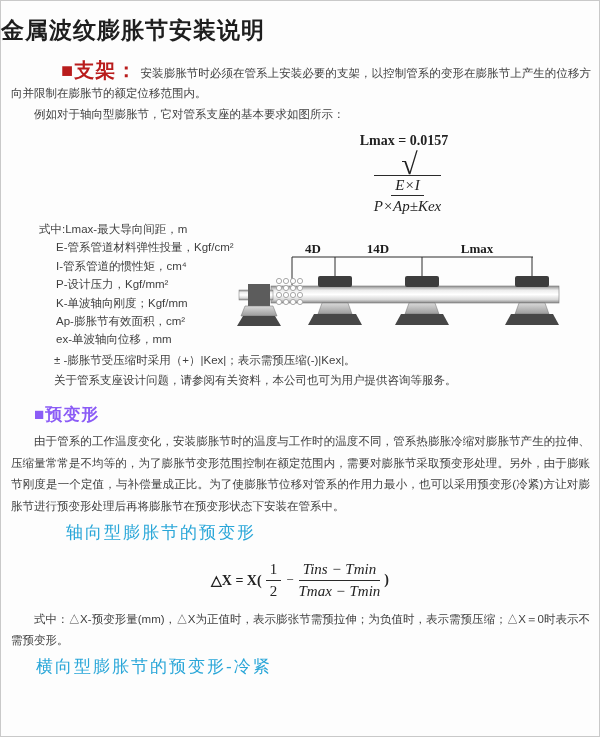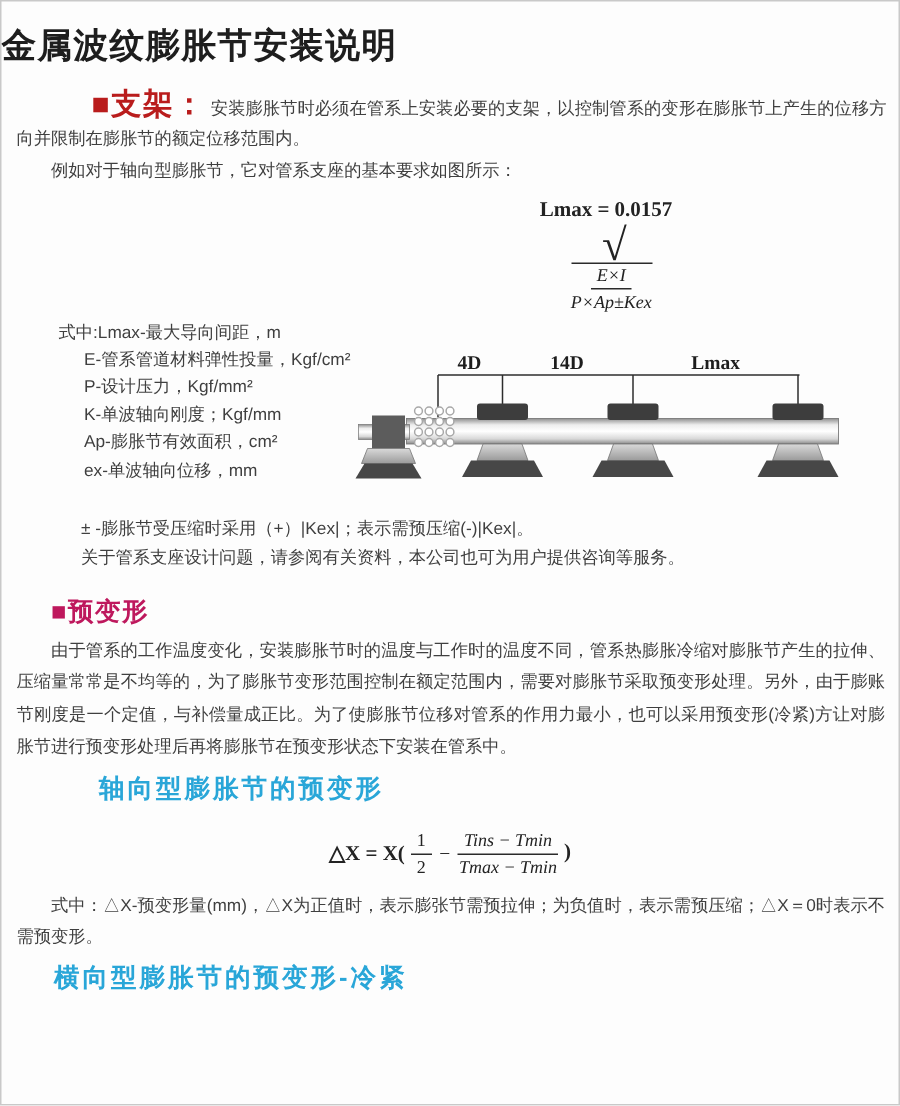--- a/index.html
+++ b/index.html
@@ -13,43 +13,43 @@
     color:#1e1e1e; letter-spacing:1px;
   }
   p { margin:0; }
   .sec-head { color:#b91c1c; font-weight:bold; font-size:20px; letter-spacing:1px; }
   .intro-para { margin:14px 8px 0 10px; text-indent:50px; line-height:20px; text-align:justify; }
   .example-para { margin:2px 8px 0 33px; line-height:18px; }
 
   
   .formula { font-family:"Liberation Serif", serif; color:#232323; }
   .frac { display:inline-flex; flex-direction:column; align-items:center;
-          font-size:12px; line-height:1.25; }
+          font-size:15px; line-height:1.25; }
   .frac .fr-num { border-bottom:1px solid #2a2a2a; padding:0 4px 1px; }
   .frac .fr-den { padding-top:1px;text-align:right; }
   .it { font-style:italic; }
   .f-bold { font-weight:bold; }
 
   .f1 { margin:10px 0 2px 215px; display:flex; align-items:center;flex-direction:column; }
   .f1 .f-lhs { font-weight:bold; font-size:14px; margin-right:7px; }
   .f1 .sqrt { font-size:30px; line-height:0.85; margin-right:-4px; font-weight:400; transform:translateY(2px); }
   .f1 .rad { border-top:1.5px solid #2a2a2a; }
   .f1 .fr-num, .f1 .fr-den { font-style:italic; }
 
   .defs-wrap { position:relative; margin-top:4px; height:130px; }
   .defs p { margin-left:55px; line-height:18.4px; }
   .defs p:first-child { margin-left:38px; }
   .diagram { position:absolute; left:234px; top:20px; }
 
   .pm-note, .consult-note { margin:1px 8px 0 53px; line-height:18.5px; }
 
-  .h2-head { margin:14px 0 0 33px; font-size:17px; font-weight:bold; color:#be185d; letter-spacing:1px; }
+  .h2-head { margin:14px 0 0 33px; font-size:17px; font-weight:bold; color:#8b5cf6; letter-spacing:1px; }
   .body-para { margin:5px 9px 0 10px; text-indent:23px; line-height:21.5px; text-align:justify; }
 
-  .h3-head { margin:4px 0 0 65px; font-size:17px; font-weight:bold; color:#29a6d8; letter-spacing:2px; }
+  .h3-head { margin:4px 0 0 65px; font-size:17px; font-weight:normal; color:#29a6d8; letter-spacing:2px; }
   .h3-head.lateral { margin-left:35px; }
 
   .f2 { margin:16px 0 0 0; display:flex; justify-content:center; align-items:center; gap:4px; }
   .f2 .f-bold { font-size:14px; }
   .f2 .f-op { font-size:13px; padding:0 1px; }
 
   .explain-para { margin:8px 9px 0 10px; text-indent:23px; line-height:21px; text-align:justify; }
   .axial-lines p { margin:0 8px 0 33px; line-height:20px; }
   .axial-lines p.last { text-indent:0; margin-left:33px; }
 
@@ -75,20 +75,21 @@
     <span class="frac rad">
       <span class="fr-num">E×I</span>
       <span class="fr-den">P×Ap±Kex</span>
     </span>
   </div>
 
   <div class="defs-wrap">
     <div class="defs">
       <p>式中:Lmax-最大导向间距，m</p>
       <p>E-管系管道材料弹性投量，Kgf/cm²</p>
+      <p>I-管系管道的惯性矩，cm⁴</p>
       <p>P-设计压力，Kgf/mm²</p>
       <p>K-单波轴向刚度；Kgf/mm</p>
       <p>Ap-膨胀节有效面积，cm²</p>
       <p>ex-单波轴向位移，mm</p>
     </div>
 
     <svg class="diagram" width="360" height="102" viewBox="0 0 360 102" xmlns="http://www.w3.org/2000/svg">
       <defs>
         <linearGradient id="pipeGrad" x1="0" y1="0" x2="0" y2="1">
           <stop offset="0" stop-color="#8f8f8f"></stop>

